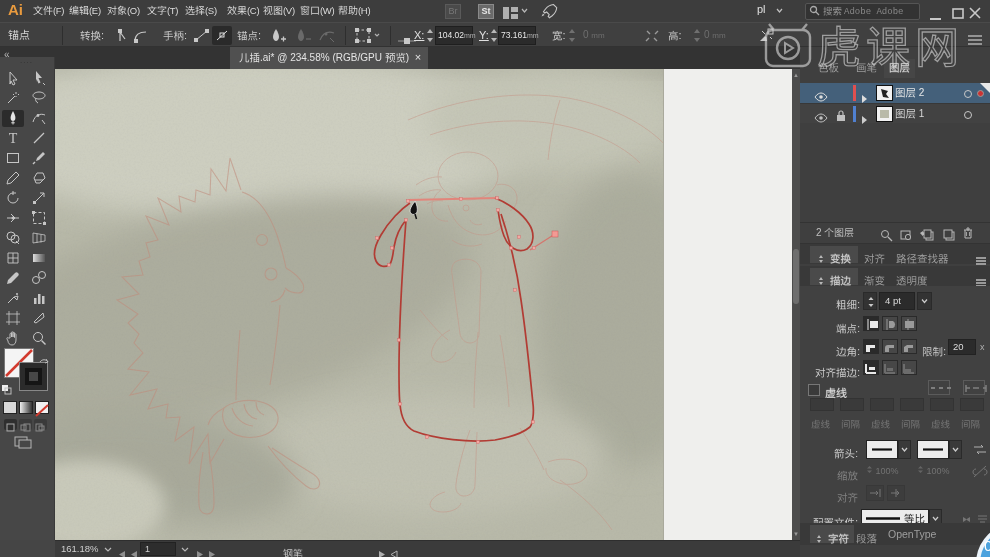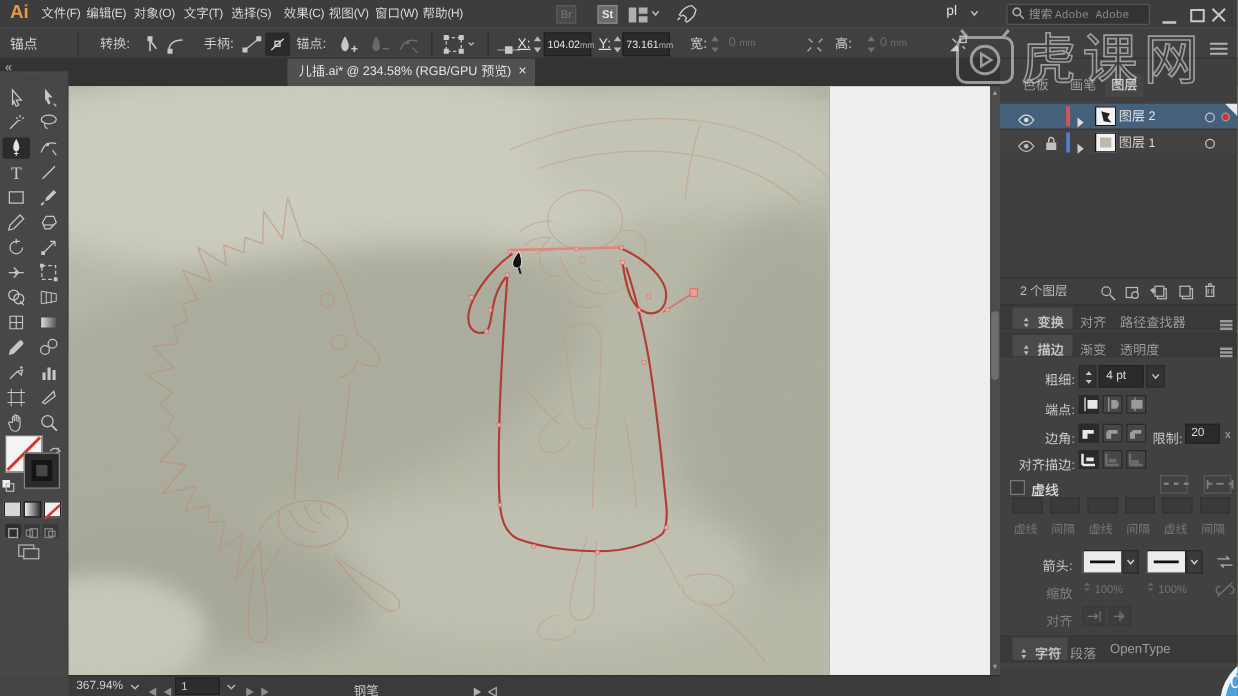--- a/index.html
+++ b/index.html
@@ -560,21 +560,21 @@
 <rect x="663" y="69" width="129" height="471" fill="#efefed"></rect>
 <rect x="663" y="69" width="1" height="471" fill="#a9a99c"></rect>
 </svg>
   </div>
 <div style="position:absolute;left:792px;top:69px;width:8px;height:471px;background:#4c4c4c">
     <div style="position:absolute;left:0px;top:2px;width:8px;height:8px;color:#9a9a9a;font-size:6px;text-align:center;line-height:8px">▲</div>
     <div style="position:absolute;left:1px;top:180px;width:6px;height:55px;background:#6e6e6e;border-radius:3px"></div>
     <div style="position:absolute;left:0px;top:461px;width:8px;height:8px;color:#9a9a9a;font-size:6px;text-align:center;line-height:8px">▼</div>
   </div>
 <div style="position:absolute;left:55px;top:540px;width:745px;height:17px;background:#3b3b3b;border-top:1px solid #2e2e2e">
-    <div style="position:absolute;left:6px;top:2px;width:50px;height:13px;color:#d0d0d0;font-size:9.5px">367.94%</div>
+    <div style="position:absolute;left:6px;top:2px;width:50px;height:13px;color:#d0d0d0;font-size:9.5px">161.18%</div>
     <div style="position:absolute;left:49px;top:6px;width:10px;height:10px;">
       <svg width="8" height="5" style="display:block">
         <path d="M1 1l3.0 3 3.0 -3" fill="none" stroke="#b8b8b8" stroke-width="1.2"></path>
       </svg>
     </div>
     <div style="position:absolute;left:62px;top:4px;width:40px;height:10px;"><svg width="36" height="9">
         <g fill="#8f8f8f">
           <path d="M1 1v7M8 1L2 4.5 8 8z"></path>
           <path d="M20 1l-6 3.5L20 8z"></path>
         </g>
@@ -973,21 +973,21 @@
           <path d="M3 7l2.5 3L8 7" fill="none" stroke="#ccc" stroke-width="1.2"></path>
         </svg>
       </div>
       <div style="position:absolute;left:158px;top:6px;width:14px;height:13px;opacity:.5"><svg width="14" height="13">
           <path d="M3 2v9M5 4l4 2.5L5 9zM12 4L8 6.5 12 9z" fill="#aaa" stroke="none"></path>
         </svg></div>
       <div style="position:absolute;left:176px;top:6px;width:13px;height:13px;opacity:.5"><svg width="13" height="13">
           <path d="M2 3h9M2 6h9M4 9h5" stroke="#aaa"></path>
         </svg></div>
     </div>
-    <div style="position:absolute;left:0px;top:461px;width:190px;height:22px;background:#393939">
+    <div style="position:absolute;left:0px;top:476px;width:190px;height:22px;background:#393939">
       <div style="position:absolute;left:10px;top:2px;width:44px;height:18px;background:#4a4a4a;text-align:center;padding-top:3px"><svg width="8" height="10" style="vertical-align:-2px">
           <path d="M2 4L4 1l2 3zM2 6l2 3 2-3z" fill="#b8b8b8"></path>
         </svg> <svg width="21.0" height="12.4" viewBox="0 0 2000 1180" style="display:inline-block;vertical-align:-3px" fill="#d4d4d4" stroke="#d4d4d4" stroke-width="26">
           <g transform="translate(0,915) scale(1,-1)">
             <use href="#u5b57" x="0"></use>
             <use href="#u7b26" x="1000"></use>
           </g>
         </svg></div>
       <div style="position:absolute;left:56px;top:5px;width:36px;height:14px;"><svg width="21.0" height="12.4" viewBox="0 0 2000 1180" style="display:inline-block;vertical-align:-3px" fill="#9e9e9e">
           <g transform="translate(0,915) scale(1,-1)">

